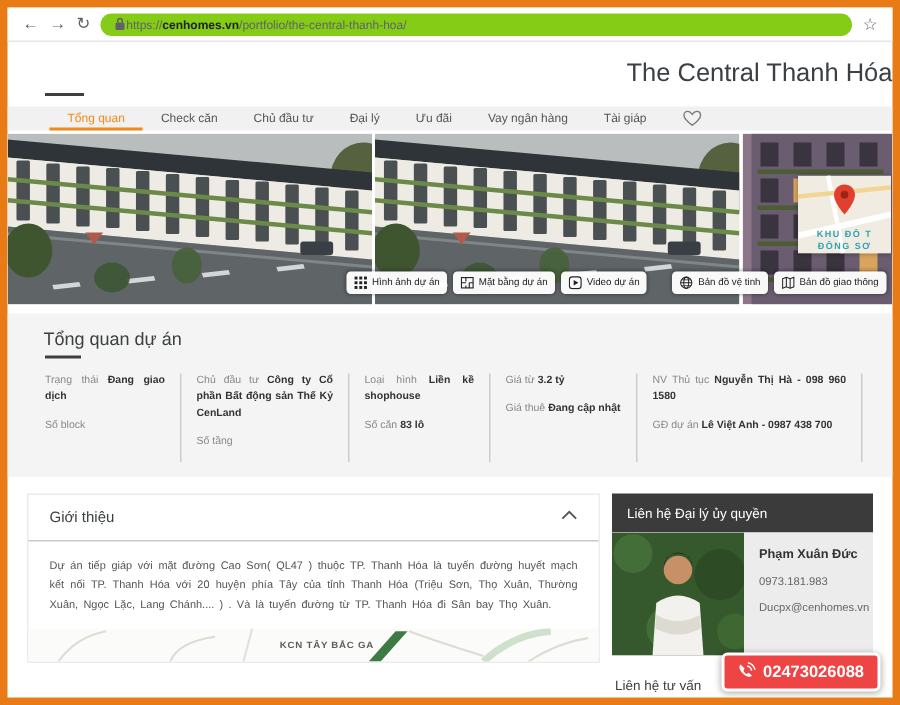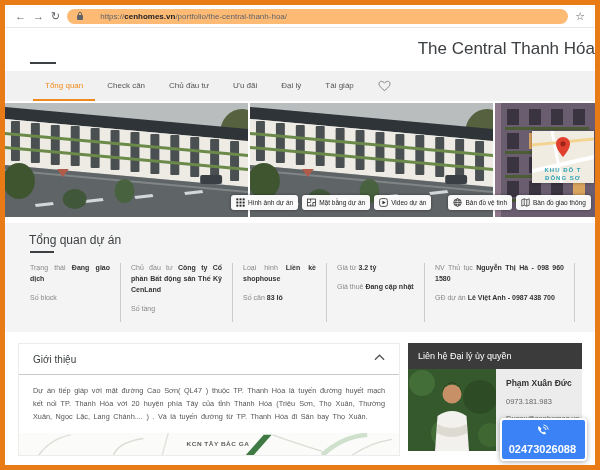--- a/index.html
+++ b/index.html
@@ -4,29 +4,29 @@
 <style>
   html,body { margin:0; padding:0; background:#fff; }
   .frame {
     box-sizing:border-box; width:600px; height:470px;
     border:5px solid #E97B17; background:#fff; position:relative; overflow:hidden;
     font-family:"Liberation Sans","DejaVu Sans",sans-serif; color:#333;
   }
   
   .chrome { height:22px; display:flex; align-items:center; gap:7px; padding:0 10px; border-bottom:1px solid #e6e6e6; background:#fff; }
   .nav-glyph { color:#5f6368; font-size:11px; line-height:1; }
-  .urlbar { flex:1; height:15px; background:#fdba74; border-radius:8px; display:flex; align-items:center; gap:16px; padding:0 9px; font-size:8px; color:#5f6368; white-space:nowrap; overflow:hidden; }
+  .urlbar { flex:1; height:15px; background:#84cc16; border-radius:8px; display:flex; align-items:center; gap:0; padding:0 9px; font-size:8px; color:#5f6368; white-space:nowrap; overflow:hidden; }
   .urlbar .domain { color:#202124; font-weight:bold; }
   .star-glyph { color:#5f6368; font-size:11px; }
 
   
   .title { margin:11px 0 0 24px; font-size:17px; font-weight:400; color:#3c4043;text-align:right; }
   .title-underline { width:26px; height:2px; background:#3c4043; margin:3px 0 0 25px; }
 
-  .tabs { margin-top:7px; height:30px; background:#f1f1f1; display:flex; align-items:stretch; padding-left:28px; }
+  .tabs { margin-top:7px; height:16px; background:#f1f1f1; display:flex; align-items:stretch; padding-left:28px; }
   .tab { display:flex; align-items:center; font-size:8px; color:#555; padding:0 12px; border-bottom:2px solid transparent; cursor:pointer; }
   .tab.active { color:#F08A1D; border-bottom-color:#F08A1D; }
   .tab-heart { display:flex; align-items:center; padding:0 12px; }
   .tab-heart svg { width:13px; height:12px; }
 
   
   .gallery { position:relative; height:114px; display:flex; gap:2px; margin-top:2px; background:#fff; }
   .gimg { overflow:hidden; }
   .g1 { width:243px; } .g2 { width:243px; } .g3 { flex:1; position:relative; }
   .scene { width:100%; height:100%; display:block; }
@@ -61,21 +61,21 @@
   .sidebar { flex:1; min-width:0; }
   .sb-head { background:#3b3b3b; color:#fff; font-size:9px; padding:8px 10px; }
   .agent-card { background:#ececec; display:flex; }
   .agent-photo { width:88px; height:82px; flex:0 0 auto; }
   .agent-photo svg { width:100%; height:100%; display:block; }
   .agent-info { padding:9px 10px 0; min-width:0; }
   .agent-name { font-size:8.5px; font-weight:bold; color:#333; margin:0 0 9px; }
   .agent-line { font-size:7.5px; color:#666; margin:0 0 8px; }
   .sb-footer { font-size:9px; color:#3c4043; margin-top:15px; padding-left:2px; }
 
-  .hotline { position:absolute; right:8px; bottom:4px; background:#3b82f6; border:2px solid #fff; border-radius:4px; color:#fff; display:flex; align-items:center; gap:5px; padding:4px 9px 4px 7px; font-size:11px; font-weight:bold; box-shadow:0 1px 5px rgba(0,0,0,.35); cursor:pointer;flex-direction:column; }
+  .hotline { position:absolute; right:8px; bottom:4px; background:#ef4444; border:2px solid #fff; border-radius:4px; color:#fff; display:flex; align-items:center; gap:5px; padding:4px 9px 4px 7px; font-size:11px; font-weight:bold; box-shadow:0 1px 5px rgba(0,0,0,.35); cursor:pointer; }
   .hotline svg { width:14px; height:14px; }
 </style>
 </head>
 <body>
 
 <div class="frame">
 
   <div class="chrome">
     <span class="nav-glyph">←</span>
     <span class="nav-glyph">→</span>
@@ -90,22 +90,23 @@
     <span class="star-glyph">☆</span>
   </div>
 
   <h1 class="title">The Central Thanh Hóa</h1>
   <div class="title-underline"></div>
 
   <div class="tabs">
     <div class="tab active">Tổng quan</div>
     <div class="tab">Check căn</div>
     <div class="tab">Chủ đầu tư</div>
+    <div class="tab">Đại lý</div>
     <div class="tab">Ưu đãi</div>
-    <div class="tab">Đại lý</div>
+    <div class="tab">Vay ngân hàng</div>
     <div class="tab">Tài giáp</div>
     <div class="tab-heart">
       <svg viewBox="0 0 16 14">
           <path d="M8,12.6 C2.4,8.4 1.2,6 1.2,4.3 C1.2,2.5 2.6,1.2 4.3,1.2 C5.7,1.2 7,2.2 8,3.6 C9,2.2 10.3,1.2 11.7,1.2 C13.4,1.2 14.8,2.5 14.8,4.3 C14.8,6 13.6,8.4 8,12.6 Z" fill="none" stroke="#777" stroke-width="1.1"></path>
         </svg>
     </div>
   </div>
 
   <div class="gallery">
     <div class="gimg g1">

